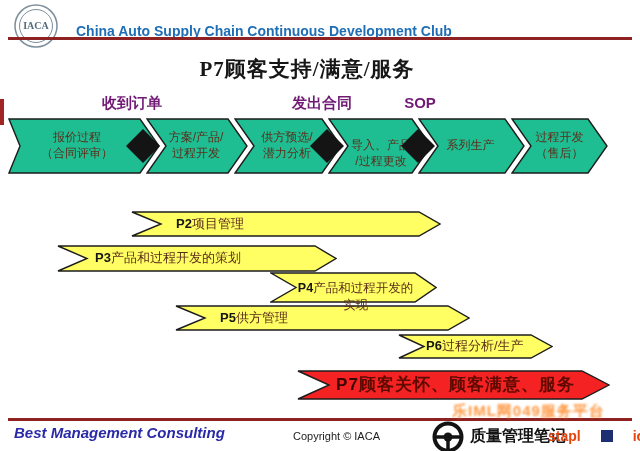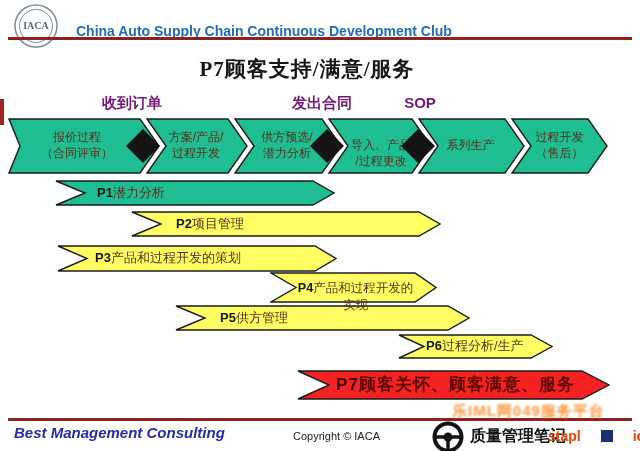--- a/index.html
+++ b/index.html
@@ -115,28 +115,20 @@
     <span class="alab">
         <span class="txt" style="padding-left:10px;padding-right:10px">过程开发
 （售后）</span>
       </span>
   </div>
 
   <div class="diamond" style="left:131px;top:134px"></div>
   <div class="diamond" style="left:315px;top:134px"></div>
   <div class="diamond" style="left:406px;top:134px"></div>
 
-  <div class="arrow" style="left:55px;top:180px;width:280px;height:26px">
-      <svg width="280" height="26" class="ashape">
-        <polygon points="1,1 258,1 279,13 258,25 1,25 30,13" fill="#1ebd92" stroke="#1c1c1c" stroke-width="1.4"></polygon>
-      </svg>
-    <span class="alab">
-        <span class="txt ptxt left" style="padding-left:42px"><b class="pfx">P1</b><span>潜力分析</span></span>
-      </span>
-  </div>
   <div class="arrow" style="left:131px;top:211px;width:310px;height:26px">
       <svg width="310" height="26" class="ashape">
         <polygon points="1,1 288,1 309,13 288,25 1,25 30,13" fill="#ffff63" stroke="#1c1c1c" stroke-width="1.4"></polygon>
       </svg>
     <span class="alab">
         <span class="txt ptxt left" style="padding-left:45px"><b class="pfx">P2</b><span>项目管理</span></span>
       </span>
   </div>
   <div class="arrow" style="left:57px;top:245px;width:280px;height:27px">
       <svg width="280" height="27" class="ashape">

